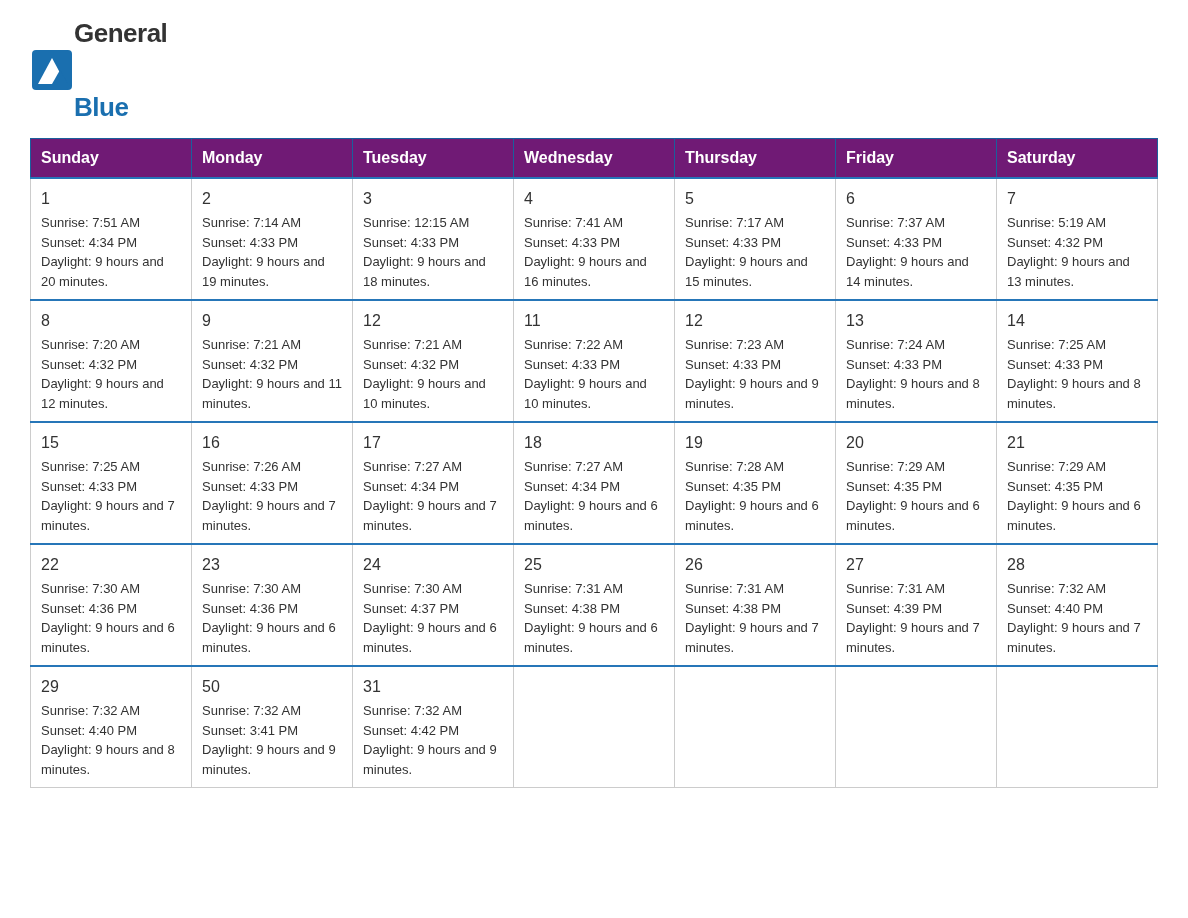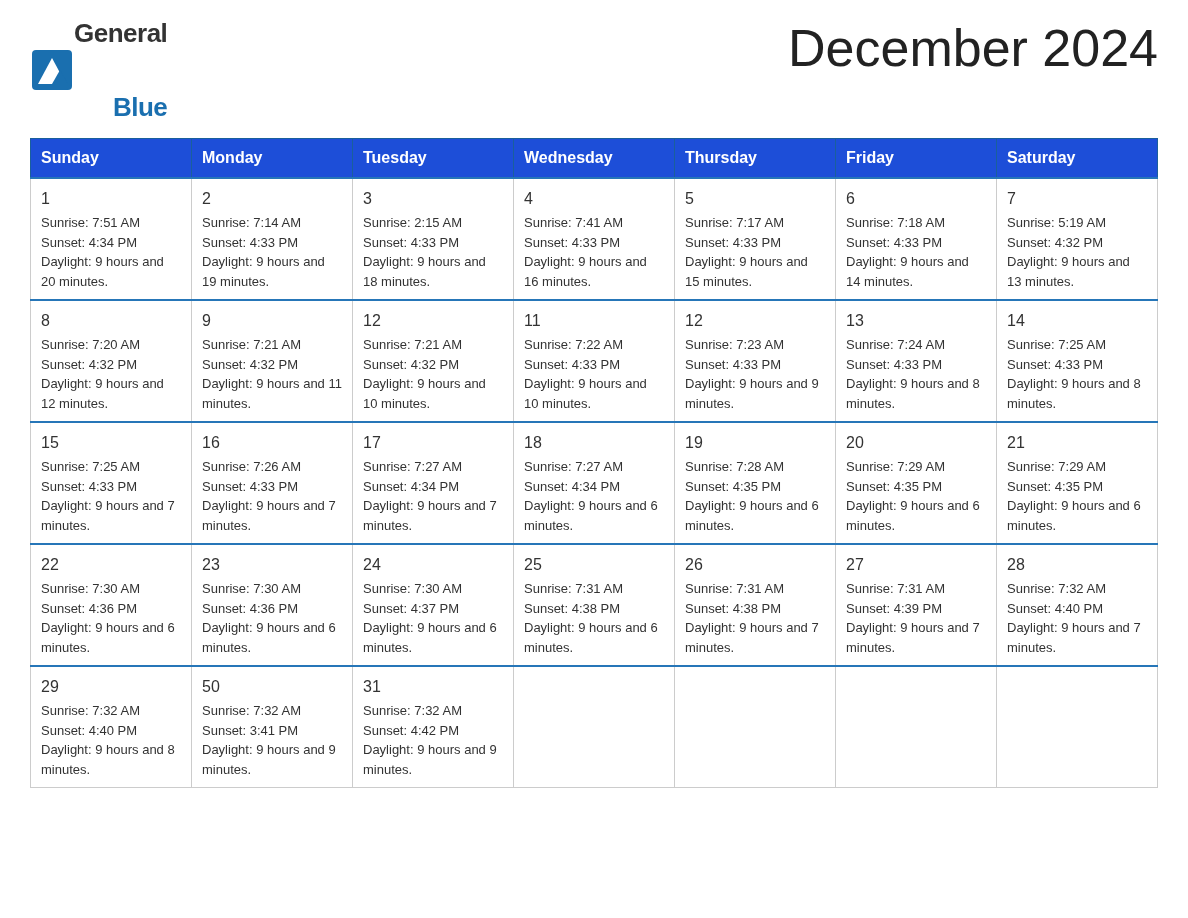--- a/index.html
+++ b/index.html
@@ -33,21 +33,21 @@
     .title-area h2 {
       font-size: 22px;
       font-weight: normal;
       color: #444;
     }
     .calendar {
       width: 100%;
       border-collapse: collapse;
     }
     .calendar th {
-      background-color: #1d4ed8;
+      background-color: #701a75;
       color: #fff;
       font-size: 16px;
       font-weight: bold;
       padding: 10px 10px;
       text-align: left;
       border: 1px solid #1a5f9c;
     }
     .calendar td {
       vertical-align: top;
       padding: 8px 10px;
@@ -86,26 +86,25 @@
 <div class="header">
   <div class="logo">
     <div style="display:flex; align-items:center;">
       <svg width="44" height="44" viewBox="0 0 44 44">
         <rect x="2" y="2" width="40" height="40" rx="4" fill="#1a6faf"></rect>
         <polygon points="8,36 22,10 36,36" fill="white"></polygon>
         <polygon points="22,36 30,22 38,36" fill="#1a6faf"></polygon>
       </svg>
       <div class="logo-text-wrap" style="margin-left:0;gap:48px;">
         <span style="font-size:26px; font-weight:bold; color:#333; letter-spacing:-0.5px;">General</span>
-        <span style="font-size:26px; font-weight:bold; color:#1a6faf; letter-spacing:-0.5px;text-align:right;">Blue</span>
+        <span style="font-size:26px; font-weight:bold; color:#1a6faf; letter-spacing:-0.5px;">Blue</span>
       </div>
     </div>
   </div>
   <div class="title-area">
-    <h1>December 2024</h1>
   </div>
 </div>
 
 <table class="calendar">
   <thead>
     <tr>
     <th>Sunday</th>
         <th>Monday</th>
         <th>Tuesday</th>
         <th>Wednesday</th>
@@ -123,39 +122,39 @@
         <span class="day-info">Daylight: 9 hours and 20 minutes.</span>
       </td>
         <td>
         <span class="day-num">2</span>
         <span class="day-info">Sunrise: 7:14 AM</span><br>
         <span class="day-info">Sunset: 4:33 PM</span><br>
         <span class="day-info">Daylight: 9 hours and 19 minutes.</span>
       </td>
         <td>
         <span class="day-num">3</span>
-        <span class="day-info">Sunrise: 2:15 AM</span><br>
+        <span class="day-info">Sunrise: 12:15 AM</span><br>
         <span class="day-info">Sunset: 4:33 PM</span><br>
         <span class="day-info">Daylight: 9 hours and 18 minutes.</span>
       </td>
         <td>
         <span class="day-num">4</span>
         <span class="day-info">Sunrise: 7:41 AM</span><br>
         <span class="day-info">Sunset: 4:33 PM</span><br>
         <span class="day-info">Daylight: 9 hours and 16 minutes.</span>
       </td>
         <td>
         <span class="day-num">5</span>
         <span class="day-info">Sunrise: 7:17 AM</span><br>
         <span class="day-info">Sunset: 4:33 PM</span><br>
         <span class="day-info">Daylight: 9 hours and 15 minutes.</span>
       </td>
         <td>
         <span class="day-num">6</span>
-        <span class="day-info">Sunrise: 7:18 AM</span><br>
+        <span class="day-info">Sunrise: 7:37 AM</span><br>
         <span class="day-info">Sunset: 4:33 PM</span><br>
         <span class="day-info">Daylight: 9 hours and 14 minutes.</span>
       </td>
         <td>
         <span class="day-num">7</span>
         <span class="day-info">Sunrise: 5:19 AM</span><br>
         <span class="day-info">Sunset: 4:32 PM</span><br>
         <span class="day-info">Daylight: 9 hours and 13 minutes.</span>
       </td>
       </tr>

